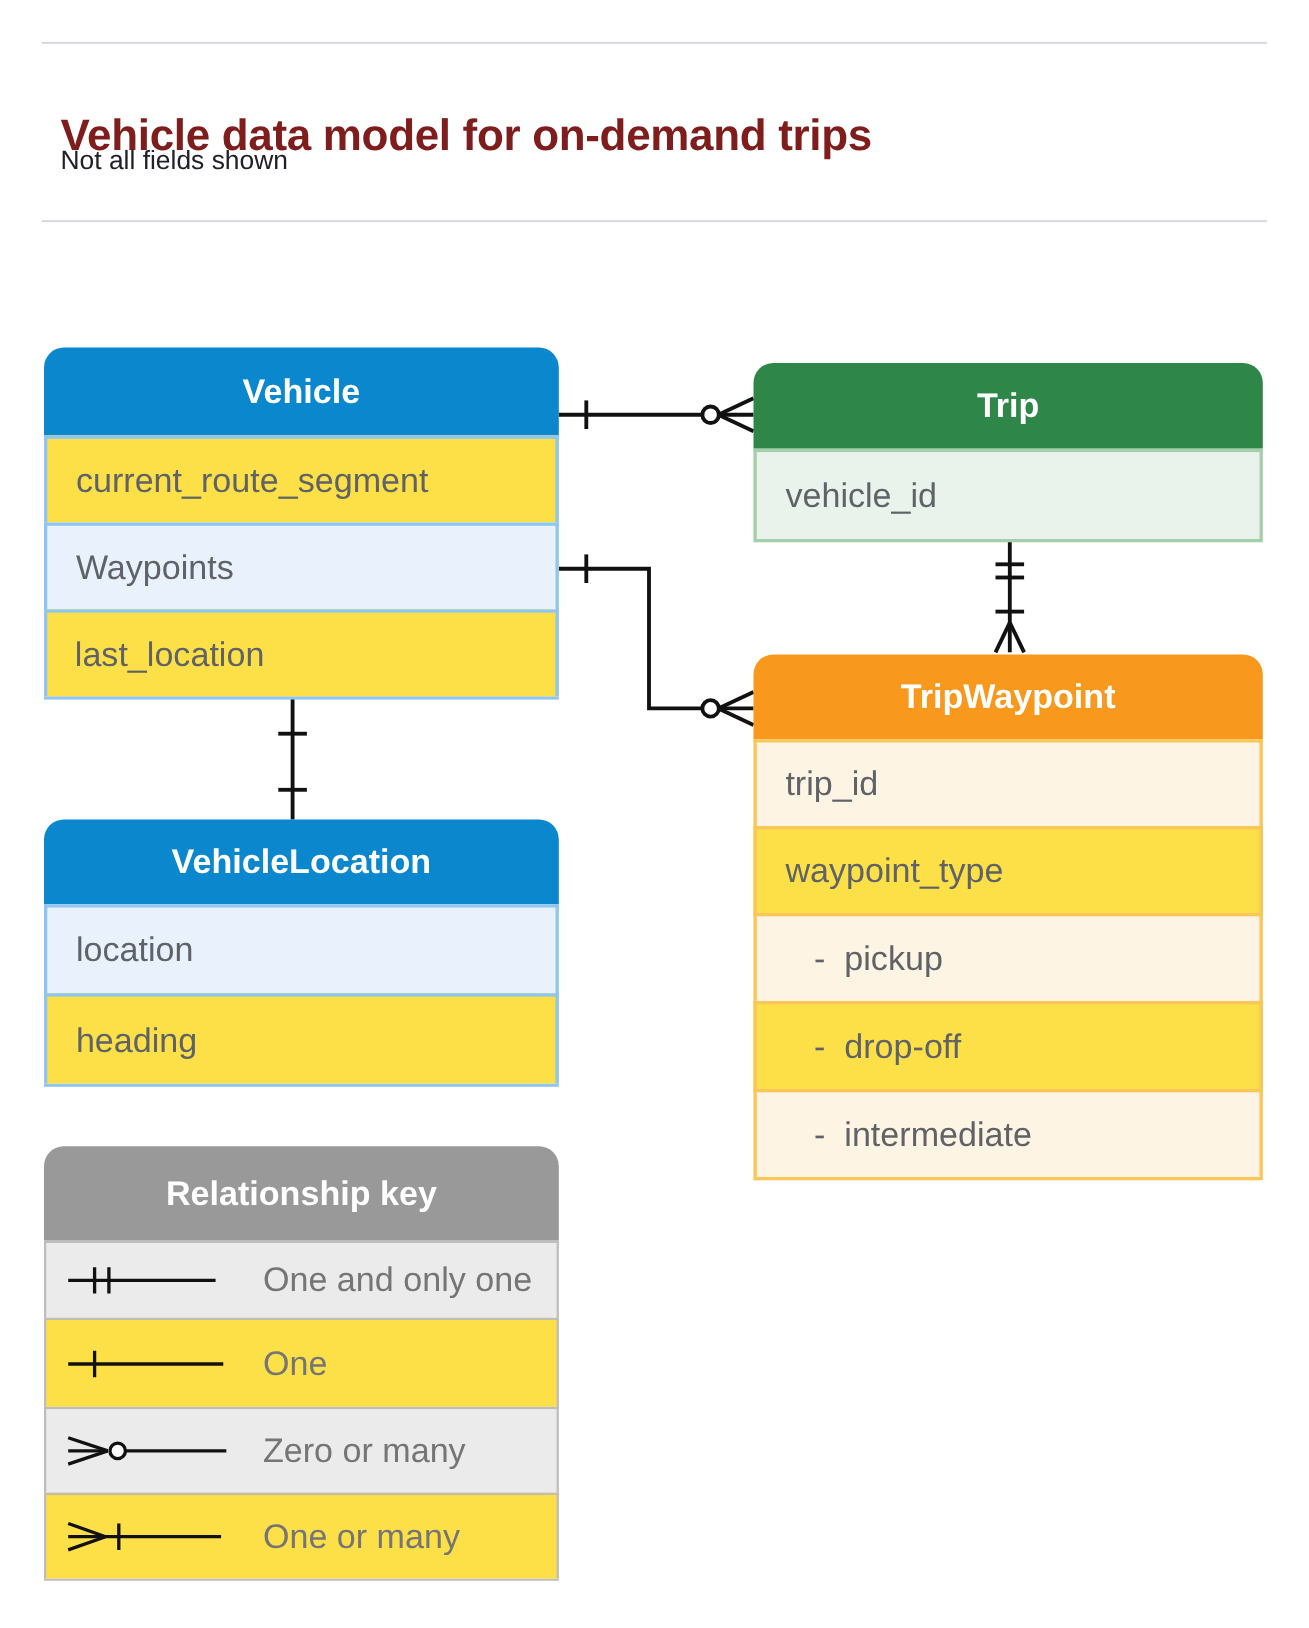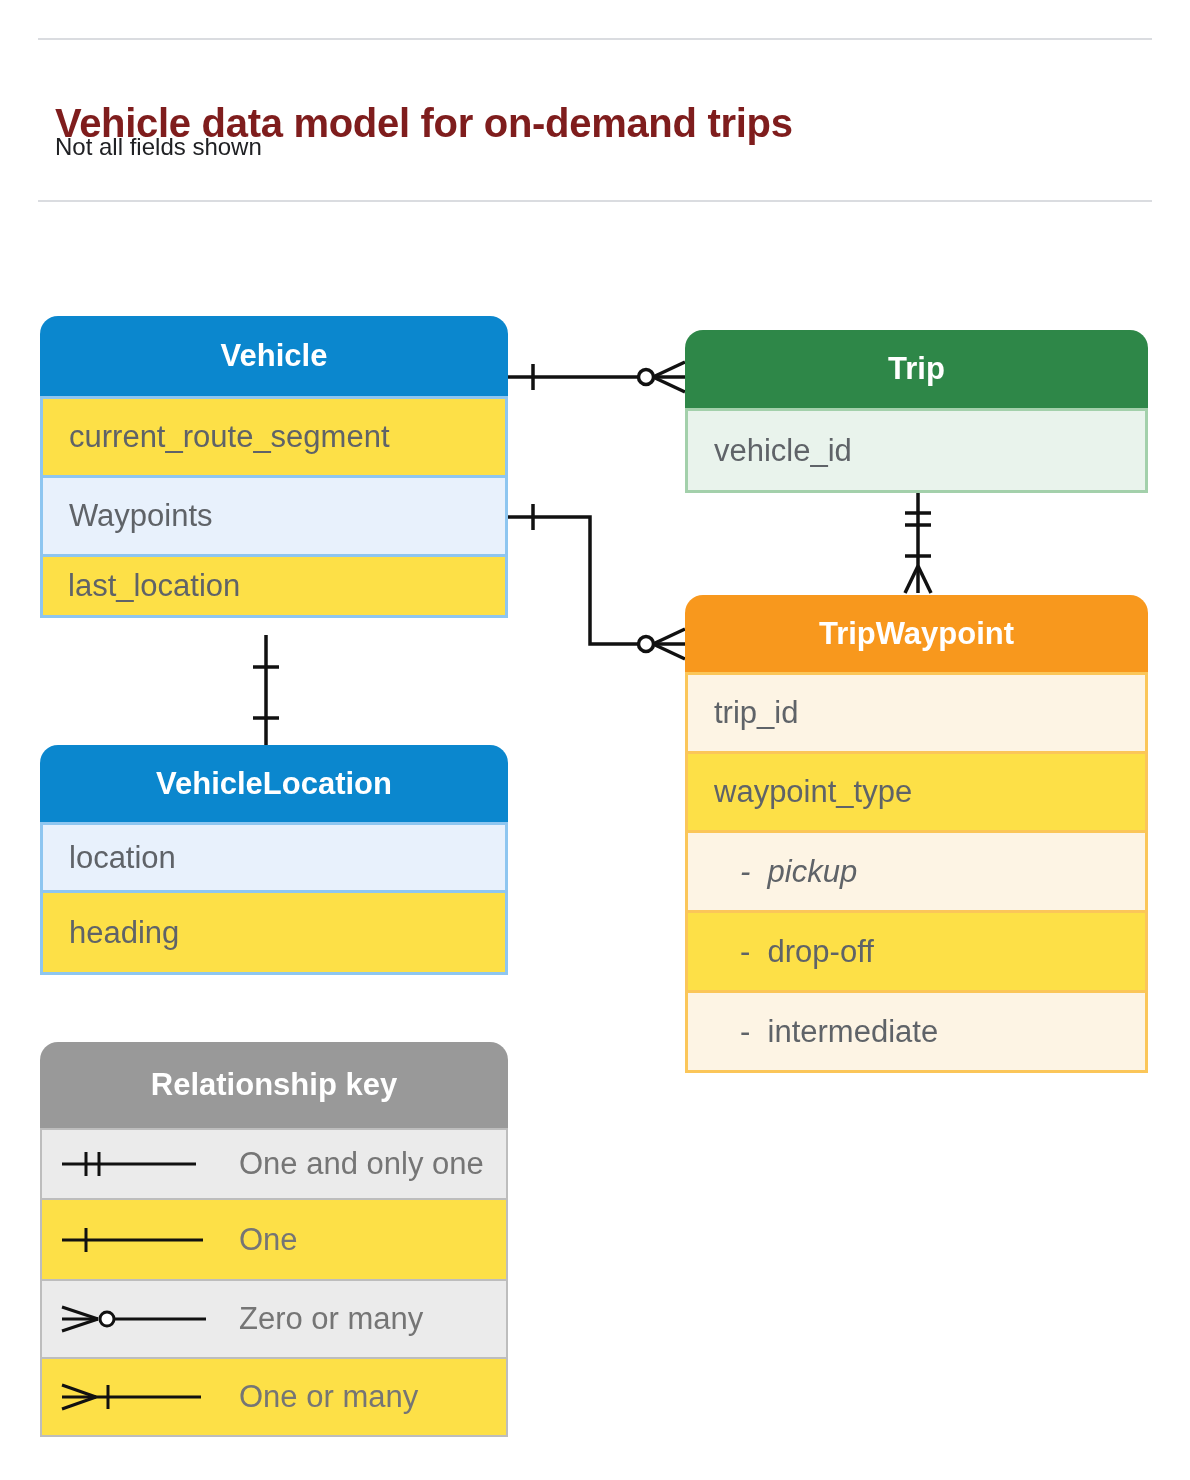--- a/index.html
+++ b/index.html
@@ -94,21 +94,21 @@
   <div class="thead" style="height:80px;">
     <span>Vehicle</span>
   </div>
   <div class="rows">
     <div class="row" style="height:79px;">
       <span>current_route_segment</span>
     </div>
     <div class="row tint" style="height:79px;">
       <span>Waypoints</span>
     </div>
-    <div class="row" style="height:61px;padding-left:25px;">
+    <div class="row" style="height:79px;padding-left:25px;">
       <span>last_location</span>
     </div>
   </div>
 </div>
 
 <div class="etable t-green" style="left:685px; top:330px; width:463px;">
   <div class="thead" style="height:78px;">
     <span>Trip</span>
   </div>
   <div class="rows">
@@ -122,38 +122,38 @@
   <div class="thead" style="height:77px;">
     <span>TripWaypoint</span>
   </div>
   <div class="rows">
     <div class="row tint" style="height:79px;">
       <span>trip_id</span>
     </div>
     <div class="row" style="height:79px;">
       <span>waypoint_type</span>
     </div>
-    <div class="row tint sub" style="height:80px;font-style:italic;">
+    <div class="row tint sub" style="height:80px;">
       <span>-  pickup</span>
     </div>
     <div class="row sub" style="height:80px;">
       <span>-  drop-off</span>
     </div>
     <div class="row tint sub" style="height:80px;">
       <span>-  intermediate</span>
     </div>
   </div>
 </div>
 
 <div class="etable t-blue" style="left:40px; top:745px; width:468px;">
   <div class="thead" style="height:77px;">
     <span>VehicleLocation</span>
   </div>
   <div class="rows">
-    <div class="row tint" style="height:68px;">
+    <div class="row tint" style="height:81px;">
       <span>location</span>
     </div>
     <div class="row" style="height:82px;">
       <span>heading</span>
     </div>
   </div>
 </div>
 
 <div class="etable t-gray" style="left:40px; top:1042px; width:468px;">
   <div class="thead" style="height:86px;">

